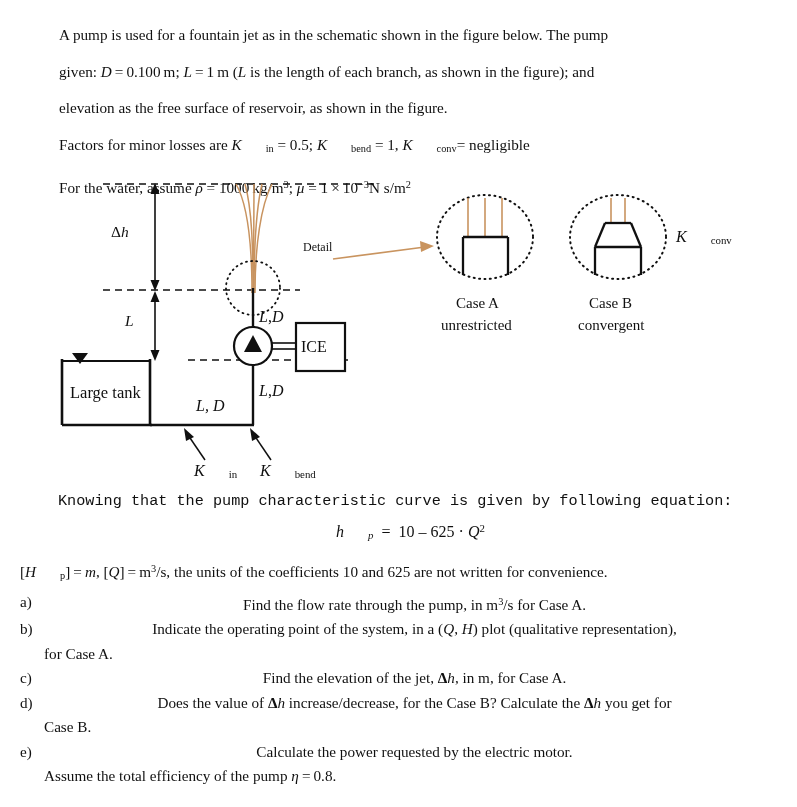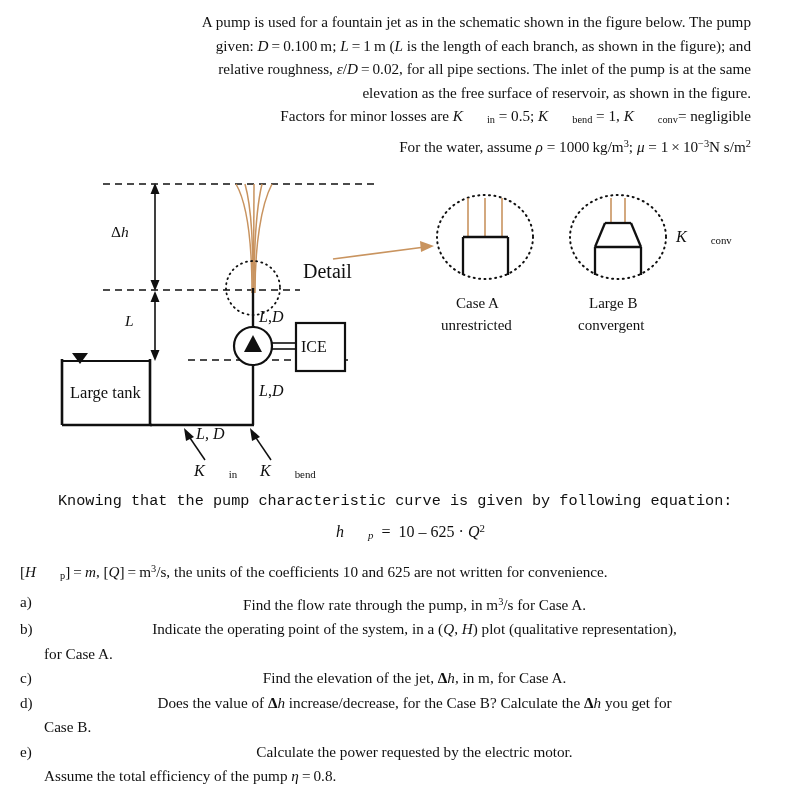--- a/index.html
+++ b/index.html
@@ -19,21 +19,21 @@
   
   .intro {
     position: absolute;
     left: 46px;
     top: 10px;
     width: 705px;
     font-size: 15.2px;
     line-height: 23.5px;
     text-align: left;
   }
-  .intro p { margin: 0; text-align: right; }
+  .intro p { margin: 13px; }
 
   .eq-intro {
     position: absolute;
     left: 58px;
     top: 492px;
     font-size: 15.2px;
     font-family: Liberation Mono, monospace;
   }
   .eq-center {
     position: absolute;
@@ -108,21 +108,20 @@
   }
   .fig-label.big { font-size: 15.5px; }
   .fig-label.cap { font-size: 15px; }
 </style>
 </head>
 <body>
 
 <div class="intro">
   <p>A pump is used for a fountain jet as in the schematic shown in the figure below. The pump</p>
   <p>given: <i>D</i> = 0.100 m; <i>L</i> = 1 m (<i>L</i> is the length of each branch, as shown in the figure); and</p>
-  <p>relative roughness, <i>ε</i>/<i>D</i> = 0.02, for all pipe sections. The inlet of the pump is at the same</p>
   <p>elevation as the free surface of reservoir, as shown in the figure.</p>
   <p>Factors for minor losses are <span class="nb"><i>K</i><sub>in</sub> = 0.5;</span> <span class="nb"><i>K</i><sub>bend</sub> = 1,</span> <span class="nb"><i>K</i><sub>conv</sub>= negligible</span></p>
   <p>For the water, assume <i>ρ</i> = 1000 kg/m<sup>3</sup>; <i>μ</i> = 1 × 10<sup>−3</sup>N s/m<sup>2</sup></p>
 </div>
 
 <div id="figure">
   <svg width="797" height="310" viewBox="0 0 797 310">
 
     <line x1="103" y1="9" x2="374" y2="9" stroke="#101010" stroke-width="1.6" stroke-dasharray="7,5"></line>
 
@@ -209,40 +208,40 @@
     </g>
   </svg>
 
   
   <div class="fig-label big" style="left:111px; top:48px;">Δ<i>h</i></div>
 
   <div class="fig-label big" style="left:125px; top:137px;"><i>L</i></div>
 
   <div class="fig-label" style="left:70px; top:208px; font-size:16.5px;">Large tank</div>
 
-  <div class="fig-label" style="left:196px; top:222px;margin-top:28px;"><i>L, D</i></div>
+  <div class="fig-label" style="left:196px; top:222px;"><i>L, D</i></div>
 
   <div class="fig-label" style="left:259px; top:207px;"><i>L</i>,<i>D</i></div>
 
   <div class="fig-label" style="left:259px; top:133px;"><i>L</i>,<i>D</i></div>
 
   <div class="fig-label" style="left:194px; top:287px;"><i>K</i><sub>in</sub></div>
 
   <div class="fig-label" style="left:260px; top:287px;"><i>K</i><sub>bend</sub></div>
 
   <div class="fig-label" style="left:676px; top:53px;"><i>K</i><sub>conv</sub></div>
 
-  <div class="fig-label cap" style="left:303px; top:85px; font-size:20px;">Detail</div>
+  <div class="fig-label cap" style="left:303px; top:65px; font-size:12px;">Detail</div>
 
   <div class="fig-label" style="left:301px; top:163px; font-size:16px;">ICE</div>
 
   <div class="fig-label cap" style="left:456px; top:120px;">Case A</div>
   <div class="fig-label cap" style="left:441px; top:142px;">unrestricted</div>
 
-  <div class="fig-label cap" style="left:589px; top:120px;">Large B</div>
+  <div class="fig-label cap" style="left:589px; top:120px;">Case B</div>
   <div class="fig-label cap" style="left:578px; top:142px;">convergent</div>
 </div>
 
 <div class="eq-intro">Knowing that the pump characteristic curve is given by following equation:</div>
 
 <div class="eq-center">
   <i>h</i><sub><i>p</i></sub> &nbsp;=&nbsp; 10 – 625 · <i>Q</i><sup>2</sup>
 </div>
 
 <div class="units-line">

